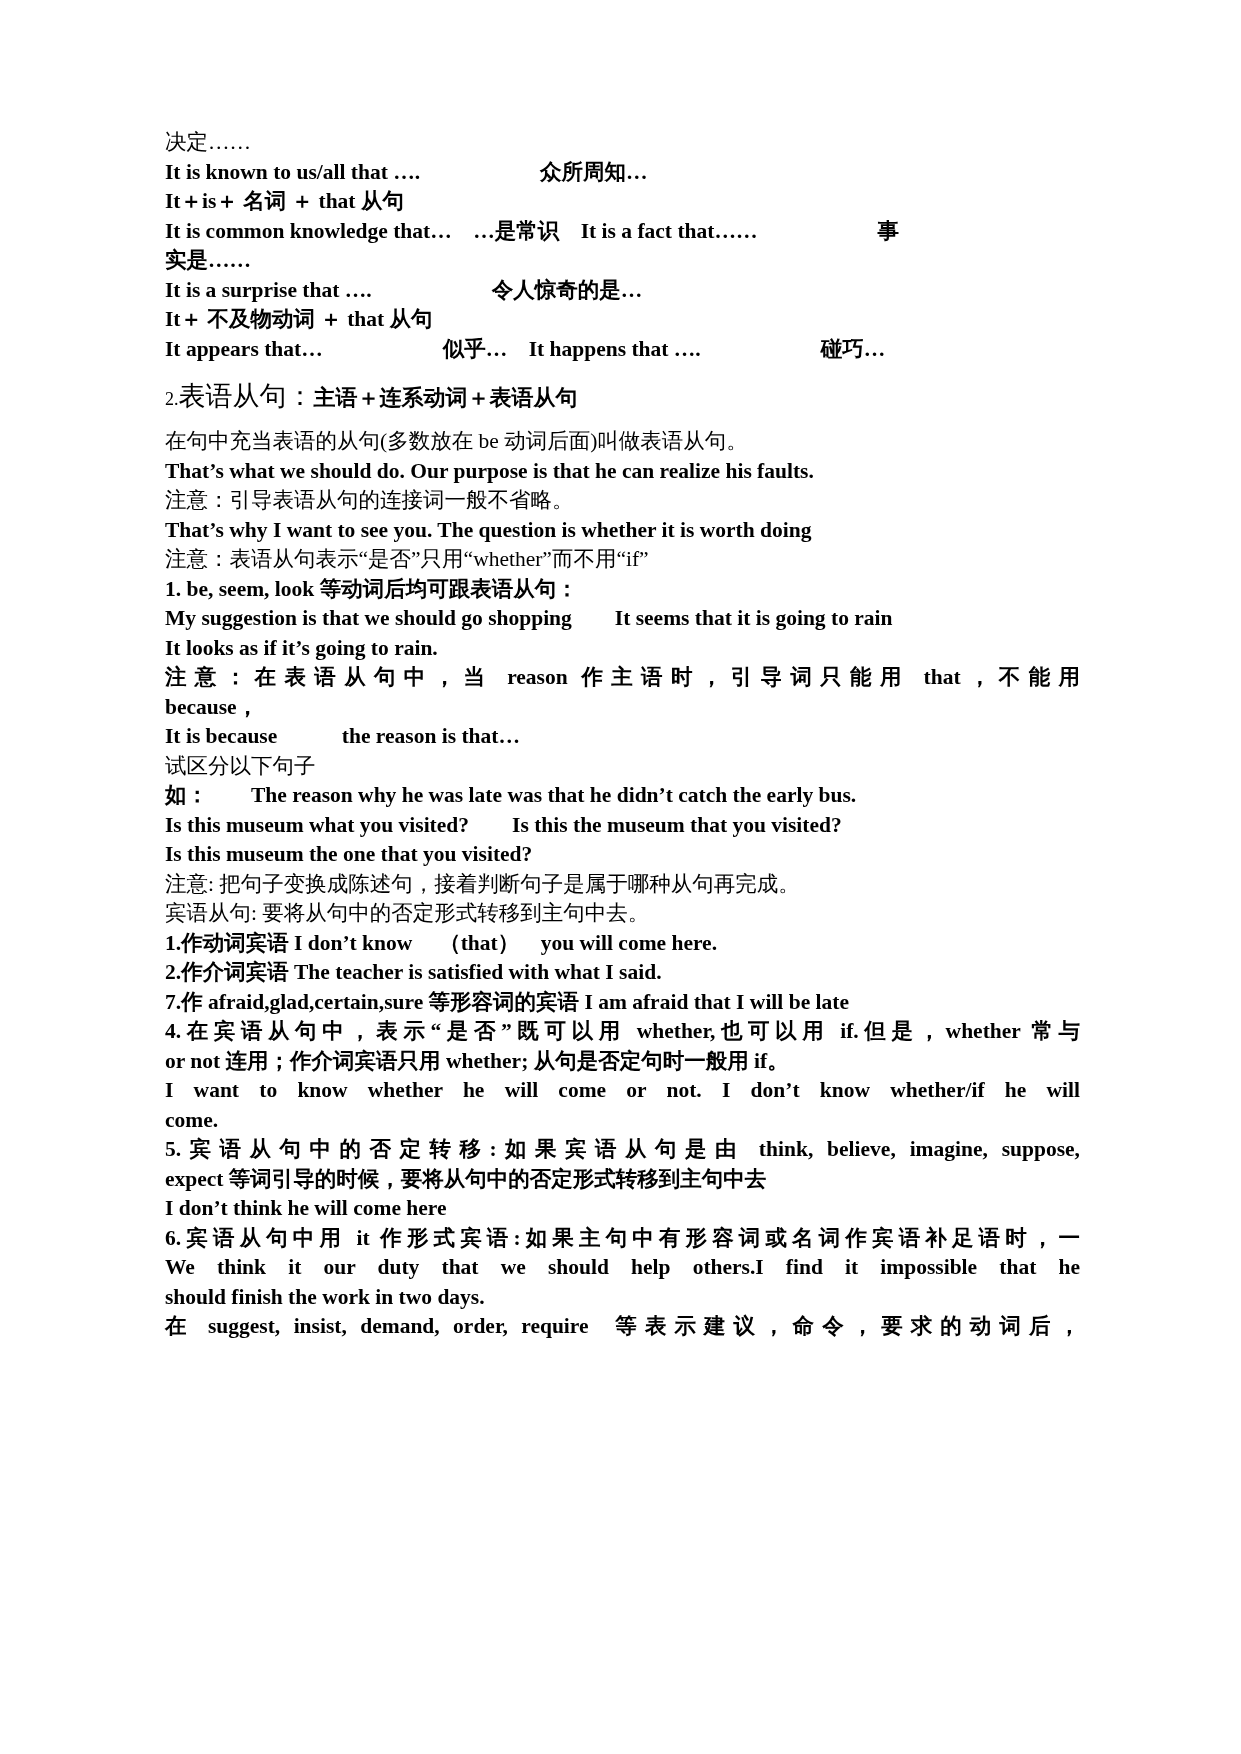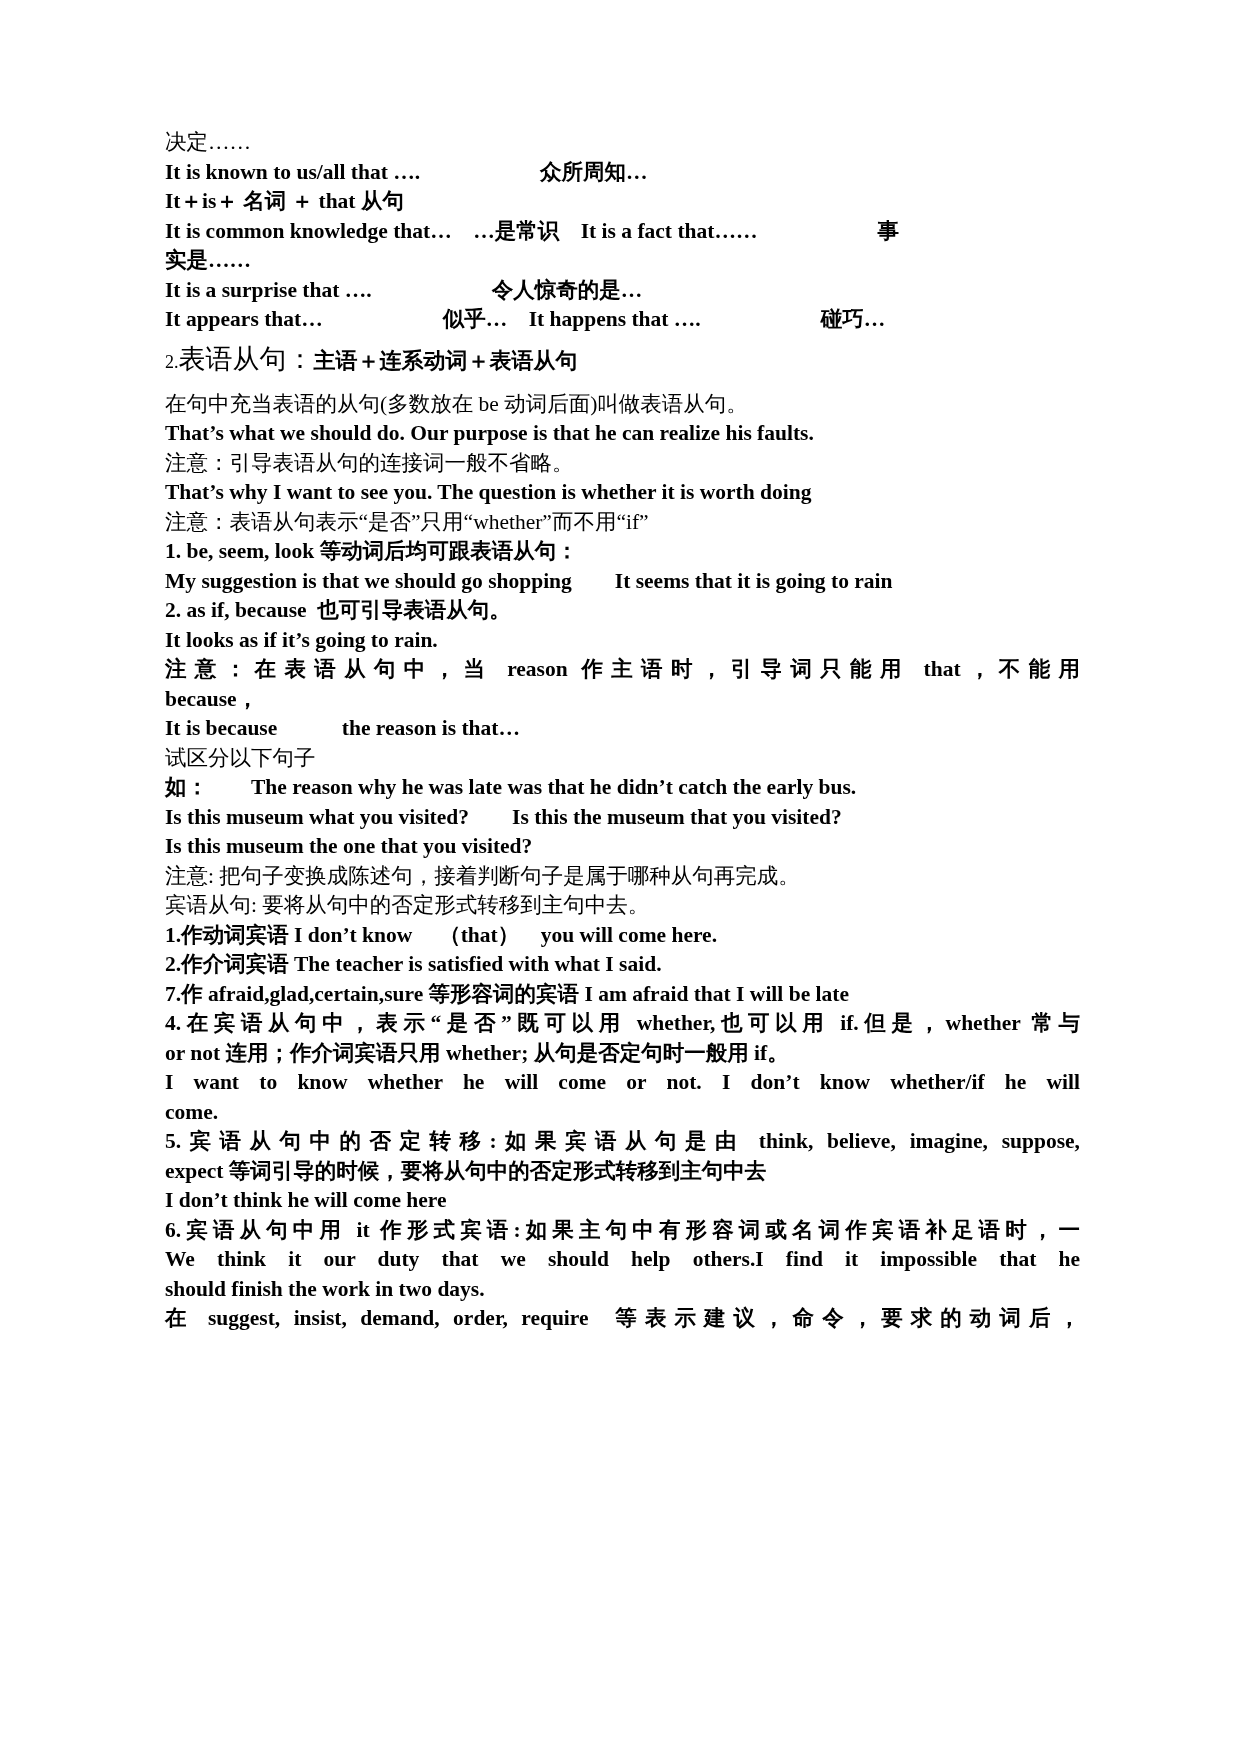--- a/index.html
+++ b/index.html
@@ -27,21 +27,21 @@
     font-size: 21.5px;
     line-height: 29.5px;
     font-weight: bold;
     white-space: pre-wrap;
     margin: 0;
   }
   .line.plain {
     font-weight: normal;
   }
   .heading {
-    margin: 6px 0 10px 0;
+    margin: 14px 0 10px 0;
     font-size: 26px;
     line-height: 36px;
     font-weight: normal;
     white-space: pre-wrap;
   }
   .heading .num {
     font-size: 18px;
     vertical-align: baseline;
   }
   .heading .big {
@@ -69,34 +69,34 @@
     <p class="line"><span>It is known to us/all that ….</span><span class="gap-lg"></span><span>众所周知…</span></p>
 
     <p class="line">It＋is＋ 名词 ＋ that 从句</p>
 
     <p class="line"><span>It is common knowledge that…　…是常识　It is a fact that……</span><span class="gap-lg"></span><span>事</span></p>
 
     <p class="line">实是……</p>
 
     <p class="line"><span>It is a surprise that ….</span><span class="gap-lg"></span><span>令人惊奇的是…</span></p>
 
+    <p class="line">It＋ 不及物动词 ＋ that 从句</p>
 
     <p class="line"><span>It appears that…</span><span class="gap-lg"></span><span>似乎…　It happens that ….</span><span class="gap-lg"></span><span>碰巧…</span></p>
 
 
     <h2 class="heading"><span class="num">2.</span><span class="big">表语从句：</span><span class="tail">主语＋连系动词＋表语从句</span></h2>
 
     <p class="line plain">在句中充当表语的从句(多数放在 be 动词后面)叫做表语从句。</p>
     <p class="line">That’s what we should do. Our purpose is that he can realize his faults.</p>
     <p class="line plain">注意：引导表语从句的连接词一般不省略。</p>
     <p class="line">That’s why I want to see you. The question is whether it is worth doing</p>
     <p class="line plain">注意：表语从句表示“是否”只用“whether”而不用“if”</p>
     <p class="line">1. be, seem, look 等动词后均可跟表语从句：</p>
     <p class="line">My suggestion is that we should go shopping　　It seems that it is going to rain</p>
-    <p class="line">2. as if, because  也可引导表语从句。</p>
     <p class="line">It looks as if it’s going to rain.</p>
     <p class="line justify">注意：在表语从句中，当 reason 作主语时，引导词只能用 that，不能用</p>
     <p class="line">because，</p>
     <p class="line">It is because　　　the reason is that…</p>
     <p class="line plain">试区分以下句子</p>
     <p class="line">如：　　The reason why he was late was that he didn’t catch the early bus.</p>
     <p class="line">Is this museum what you visited?　　Is this the museum that you visited?</p>
     <p class="line">Is this museum the one that you visited?</p>
     <p class="line plain">注意: 把句子变换成陈述句，接着判断句子是属于哪种从句再完成。</p>
     <p class="line plain">宾语从句: 要将从句中的否定形式转移到主句中去。</p>

